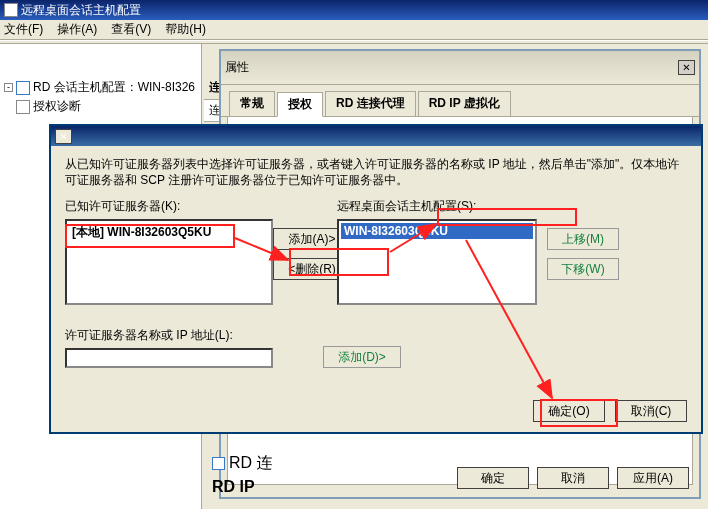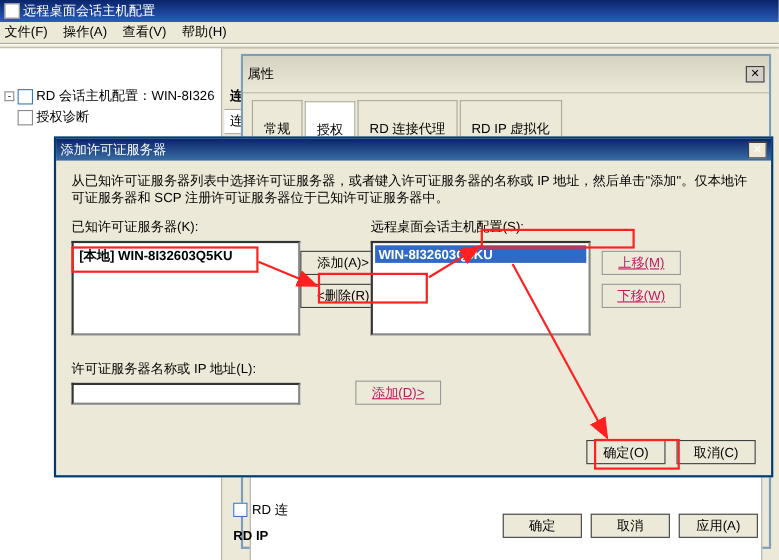--- a/index.html
+++ b/index.html
@@ -59,36 +59,36 @@
 }
 .prop-dlg .dlg-title {
   background: linear-gradient(#d6d2c2, #ece9d8);
   height: 34px;
   display: flex; align-items: center; justify-content: space-between;
   padding: 0 4px;
   border-bottom: 1px solid #aca899;
 }
 .closebtn { width: 17px; height: 15px; background: #d4d0c8; border: 1px solid #404040; text-align: center; line-height: 13px; font-size: 10px; cursor: pointer; }
 .tabstrip { display: flex; padding: 6px 8px 0 8px; background: #ece9d8; border-bottom: 1px solid #aca899; }
-.tab { padding: 17px 10px; border: 1px solid #aca899; border-bottom: none; margin-right: 2px; background: #ece9d8; font-size: 12px; }
+.tab { padding: 3px 10px; border: 1px solid #aca899; border-bottom: none; margin-right: 2px; background: #ece9d8; font-size: 12px; font-weight: bold; }
 .tab.active { background: #fff; border-bottom: 1px solid #fff; position: relative; top: 1px; }
 .tabcontent { background: #fff; margin: 0 6px 6px 6px; border: 1px solid #aca899; border-top: none; padding: 10px; height: 368px; position: relative; }
 .button {
   display: inline-block;
   min-width: 72px;
   height: 22px;
   background: #ece9d8;
   border: 1px solid #404040;
   text-align: center;
   line-height: 20px;
   font-size: 12px;
   padding: 0 8px;
   cursor: pointer;
 }
-.button.disabled { color: #be185d; border-color: #999; cursor: default; text-decoration: underline; }
+.button.disabled { color: #15803d; border-color: #999; cursor: default; }
 
 
 .conn-panel { position: absolute; left: 204px; top: 76px; width: 54px; height: 420px; background: #ece9d8; border-right: 1px solid #aca899; }
 .conn-head { background: #ece9d8; padding: 3px 5px; font-weight: bold; }
 .conn-row { background: #fff; border-top: 1px solid #aca899; border-bottom: 1px solid #aca899; padding: 2px 5px; }
 
 
 .lic-dlg {
   position: absolute;
   left: 49px; top: 124px;
@@ -127,21 +127,21 @@
   width: 208px;
   padding: 1px 3px;
 }
 .bottom-btns { position: absolute; right: 14px; bottom: 10px; display: flex; gap: 10px; align-items: flex-end; }
 
 
 .redbox { position: absolute; border: 2px solid #ff2020; pointer-events: none; }
 .arrow-svg { position: absolute; pointer-events: none; }
 
 
-.peekrow { position: absolute; left: 212px; height: 22px; display: flex; align-items: center; font-size: 12px; }
+.peekrow { position: absolute; left: 212px; height: 22px; display: flex; align-items: center; font-size: 16px; }
 .icon-peek { width: 13px; height: 13px; background: #fff; border: 1px solid #3a78c4; margin-right: 4px; }
 </style>
 </head>
 <body>
 
 <div class="titlebar">
   <span class="tree-icon" style="background:#fff;border:1px solid #888;"></span>
   <span>远程桌面会话主机配置</span>
 </div>
 
@@ -197,21 +197,20 @@
 <div class="peekrow" style="top:452px;">
   <span class="icon-peek"></span>
   <span>RD 连</span>
 </div>
 <div class="peekrow" style="top:476px;font-weight:bold;">
   <span>RD IP</span>
 </div>
 
 <div class="lic-dlg">
   <div class="dlg-title">
-    <span>添加许可证服务器</span>
     <span class="closebtn" style="background:#ece9d8;">✕</span>
   </div>
   <div class="lic-body">
     <div class="instr">从已知许可证服务器列表中选择许可证服务器，或者键入许可证服务器的名称或 IP 地址，然后单击"添加"。仅本地许可证服务器和 SCP 注册许可证服务器位于已知许可证服务器中。</div>
     <div class="cols">
       <div class="colL">
         <span class="lbl">已知许可证服务器(K):</span>
         <div class="listbox">
           <div class="listitem">[本地]  WIN-8I32603Q5KU</div>
         </div>

